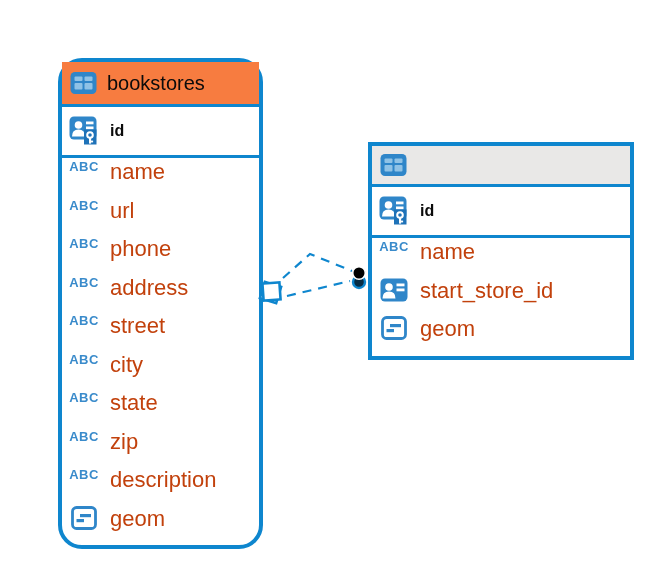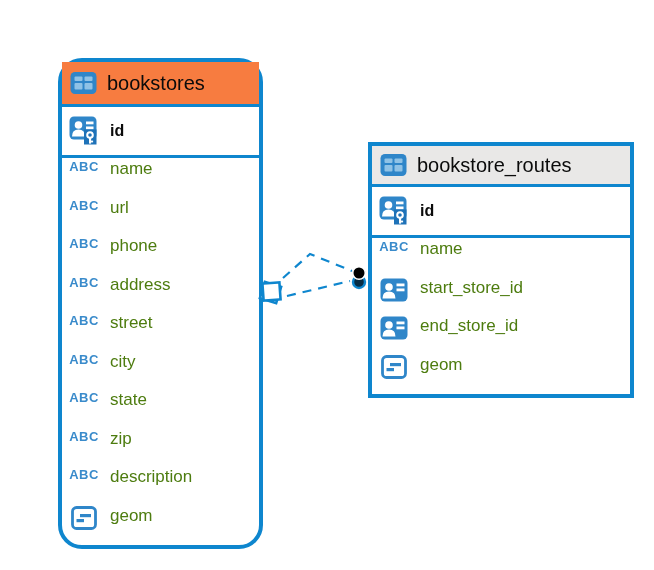--- a/index.html
+++ b/index.html
@@ -42,21 +42,21 @@
     border-bottom: 3px solid #0E86CE;
   }
   .key-name { font-size: 16px; font-weight: 700; color: #0b0b0b; }
 
   .columns { padding: 1px 0; }
   .col-row {
     display: flex; align-items: flex-start;
     gap: 9px; padding: 0 5px;
     height: 38.5px;
   }
-  .col-name { font-size: 17px; color: #4d7c0f; white-space: nowrap; }
+  .col-name { font-size: 22px; color: #c2410c; white-space: nowrap; }
 
   .type-icon {
     width: 34px; min-width: 34px;
     display: inline-flex; align-items: center; justify-content: center;
   }
   .abc-glyph {
     font-weight: 700;
     font-size: 13px;
     letter-spacing: 0.5px;
     color: #3A8BCB;
@@ -182,21 +182,20 @@
     <div class="t-header gray">
       <span class="hdr-icon">
           <svg width="27" height="24" viewBox="0 0 27 24">
             <rect x="0.5" y="1" width="26" height="22" rx="4.5" fill="#2F86C9"></rect>
             <rect x="4.5" y="5.5" width="8" height="4.5" rx="1" fill="#8FC2E6"></rect>
             <rect x="14.5" y="5.5" width="8" height="4.5" rx="1" fill="#8FC2E6"></rect>
             <rect x="4.5" y="12" width="8" height="6.5" rx="1" fill="#8FC2E6"></rect>
             <rect x="14.5" y="12" width="8" height="6.5" rx="1" fill="#8FC2E6"></rect>
           </svg>
         </span>
-      <span class="t-title">bookstore_routes</span>
     </div>
     <div class="key-row">
       <span class="type-icon">
           <svg width="31" height="32" viewBox="0 0 31 32">
             <rect x="0.5" y="1.5" width="27" height="23" rx="4.5" fill="#2F86C9"></rect>
             <circle cx="9.5" cy="10" r="3.8" fill="#fff"></circle>
             <path d="M3 21.5 q0 -7 6.5 -7 q6.5 0 6.5 7 z" fill="#fff"></path>
             <rect x="17" y="6.5" width="7.5" height="2.8" fill="#fff"></rect>
             <rect x="17" y="11.5" width="7.5" height="2.8" fill="#fff"></rect>
             <rect x="15" y="14.5" width="12.5" height="15" fill="#1E72B8"></rect>
@@ -218,32 +217,20 @@
           <span class="type-icon">
             <svg width="28" height="24" viewBox="0 0 28 24">
               <rect x="0.5" y="0.5" width="27" height="23" rx="4.5" fill="#2F86C9"></rect>
               <circle cx="9" cy="9" r="3.8" fill="#fff"></circle>
               <path d="M2.5 20.5 q0 -7 6.5 -7 q6.5 0 6.5 7 z" fill="#fff"></path>
               <rect x="16.5" y="5.5" width="8" height="2.8" fill="#fff"></rect>
               <rect x="16.5" y="10.5" width="8" height="2.8" fill="#fff"></rect>
             </svg>
           </span>
           <span class="col-name">start_store_id</span>
-        </div>
-        <div class="col-row">
-          <span class="type-icon">
-            <svg width="28" height="24" viewBox="0 0 28 24">
-              <rect x="0.5" y="0.5" width="27" height="23" rx="4.5" fill="#2F86C9"></rect>
-              <circle cx="9" cy="9" r="3.8" fill="#fff"></circle>
-              <path d="M2.5 20.5 q0 -7 6.5 -7 q6.5 0 6.5 7 z" fill="#fff"></path>
-              <rect x="16.5" y="5.5" width="8" height="2.8" fill="#fff"></rect>
-              <rect x="16.5" y="10.5" width="8" height="2.8" fill="#fff"></rect>
-            </svg>
-          </span>
-          <span class="col-name">end_store_id</span>
         </div>
         <div class="col-row">
           <span class="type-icon">
             <svg width="26" height="24" viewBox="0 0 26 24">
               <rect x="1.5" y="1.5" width="23" height="21" rx="4" fill="#fff" stroke="#2F86C9" stroke-width="2.8"></rect>
               <rect x="9" y="8" width="11" height="3.2" fill="#2F86C9"></rect>
               <rect x="5.5" y="13" width="7.5" height="3.2" fill="#2F86C9"></rect>
             </svg>
           </span>
           <span class="col-name">geom</span>

